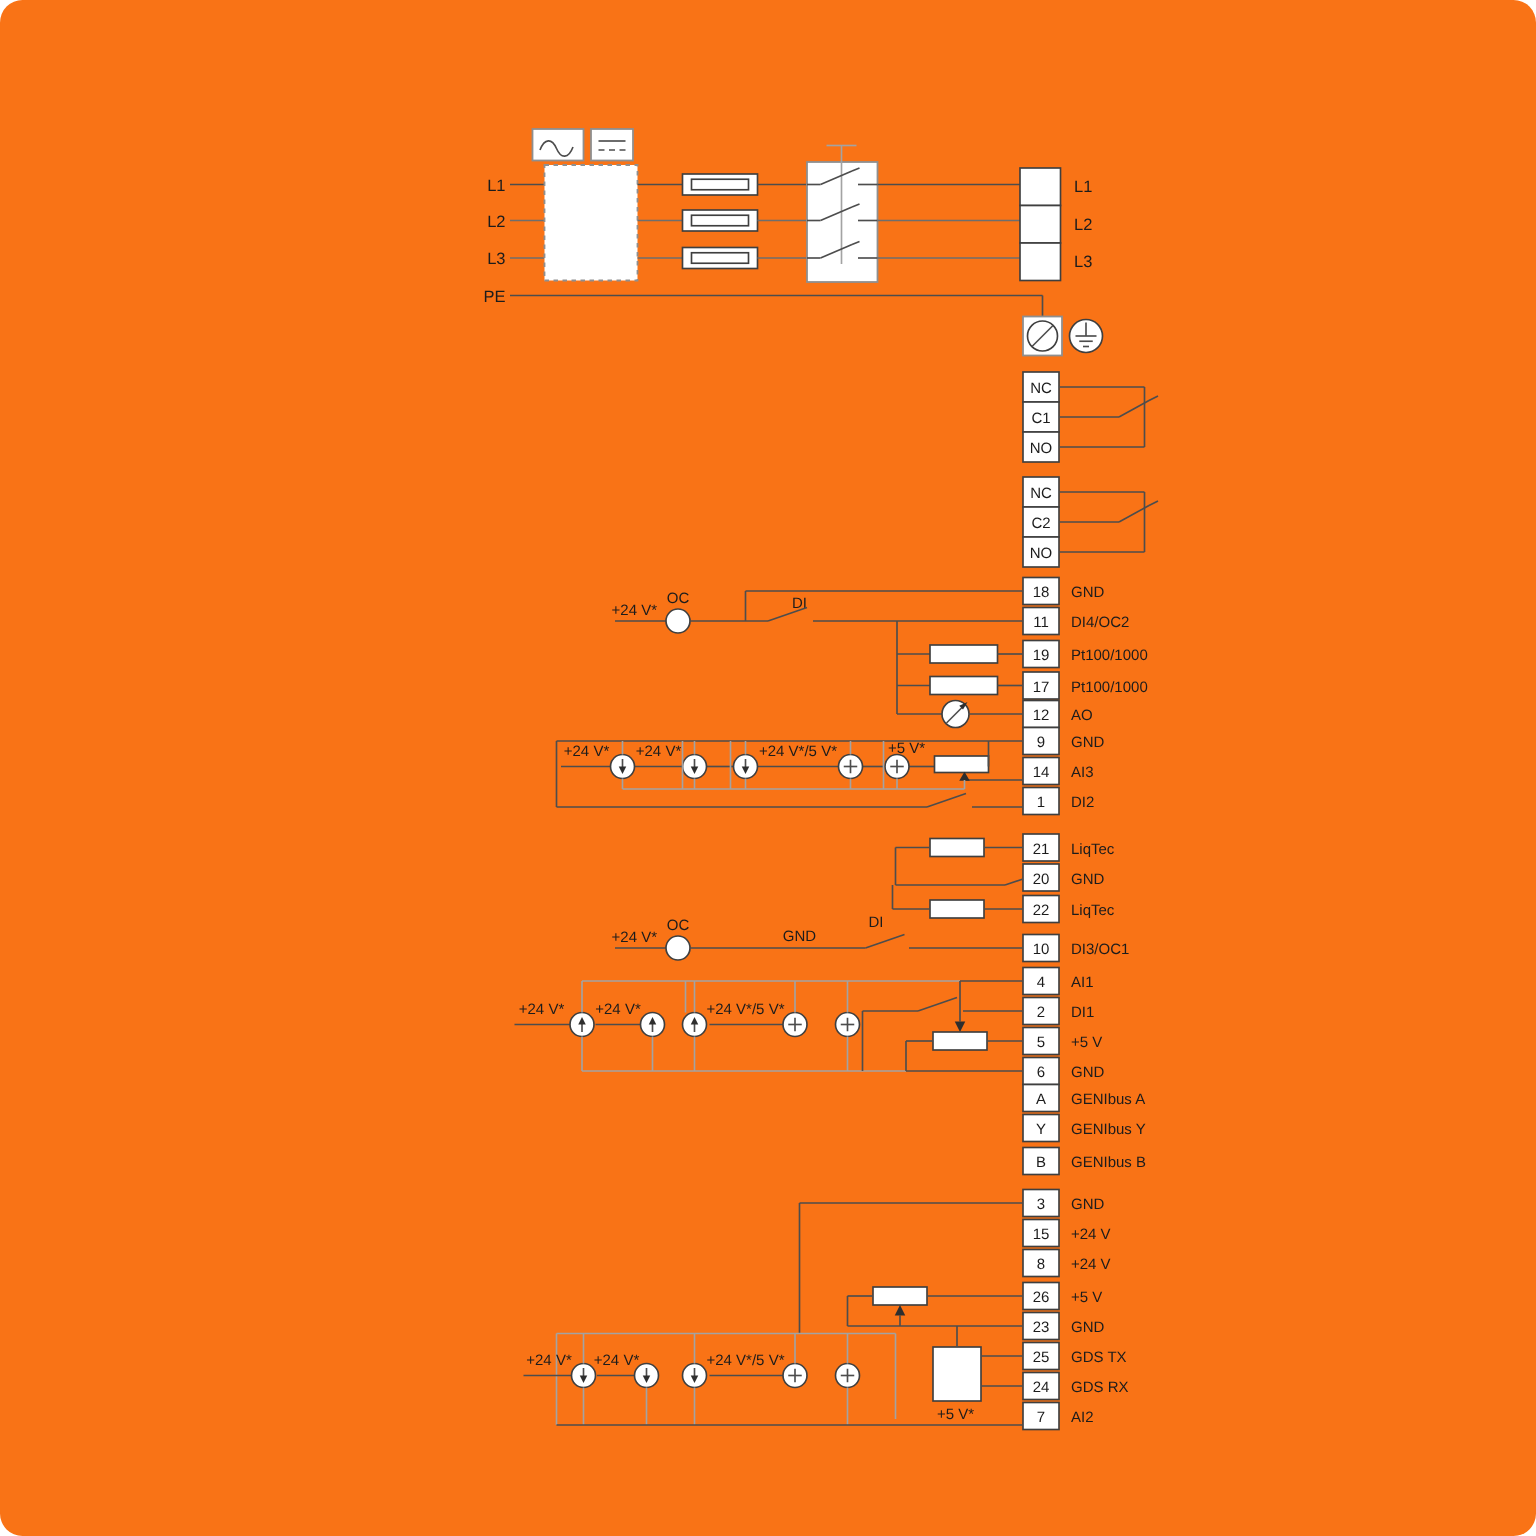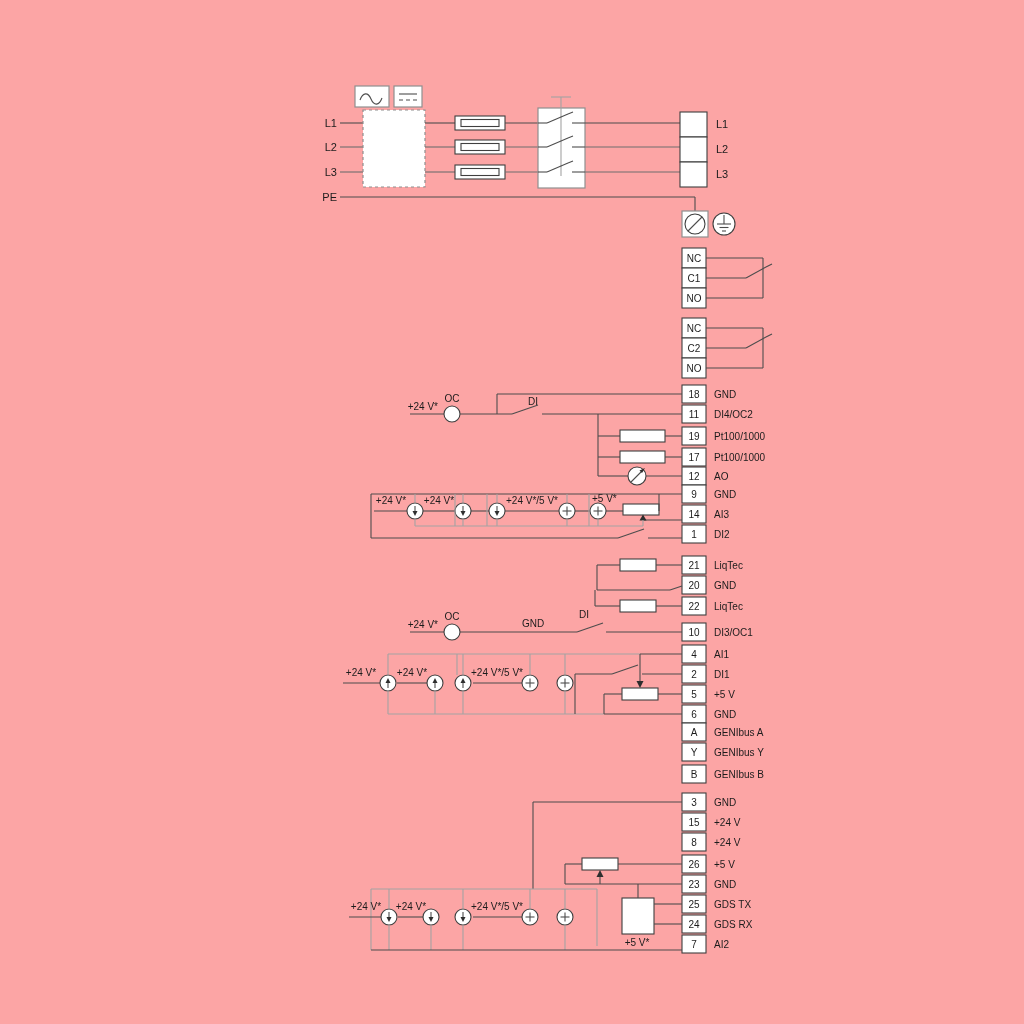--- a/index.html
+++ b/index.html
@@ -1,16 +1,16 @@
 <!DOCTYPE html>
 <html><head>
 <meta charset="utf-8">
 <style>
   html,body{margin:0;padding:0;background:#ffffff;}
-  .canvas{position:relative;width:1024px;height:1024px;background:#fca5a5;overflow:hidden;}
+  .canvas{position:relative;width:1024px;height:1024px;background:#f97316;overflow:hidden;border-radius:15px;}
   svg text{font-family:"Liberation Sans","DejaVu Sans",sans-serif;fill:#1c1c1c;}
   .num{font-size:10px;text-anchor:middle;}
   .lbl{font-size:10px;}
   .phase{font-size:11px;}
   .ann{font-size:10px;}
   .mid{text-anchor:middle;}
   .end{text-anchor:end;}
   .wire{stroke:#4d4d4d;stroke-width:1.1;fill:none;}
   .wire2{stroke:#6e6e6e;stroke-width:1.1;fill:none;}
   .gray{stroke:#a3a3a3;stroke-width:1.1;fill:none;}

